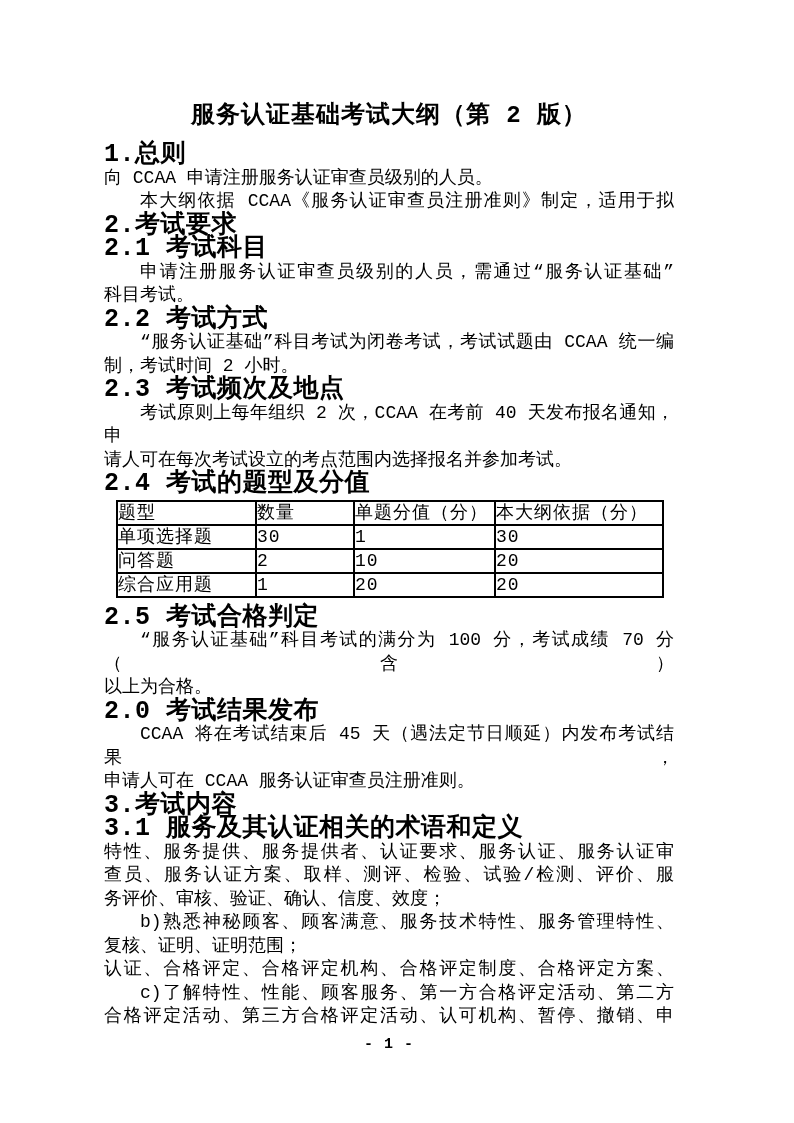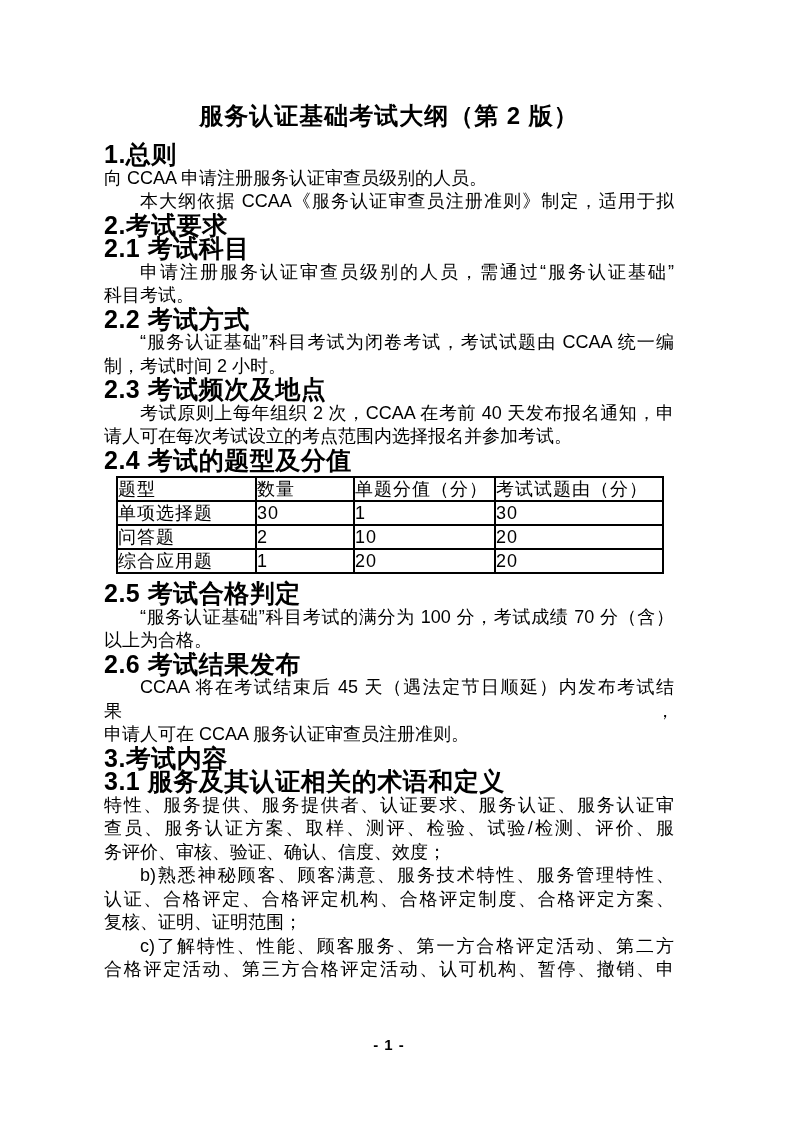--- a/index.html
+++ b/index.html
@@ -1,21 +1,21 @@
 <!DOCTYPE html>
 <html><head>
 <meta charset="utf-8">
 <style>
   html,body{margin:0;padding:0;background:#e8e8e8;}
   .page{
     position:relative;
     width:794px;height:1123px;
     margin:0 auto;
     background:#ffffff;
-    font-family:Liberation Sans, sans-serif;
+    font-family:Liberation Mono, monospace;
     color:#000;
     overflow:hidden;
   }
   .content{
     position:absolute;
     left:104px;top:100px;
     width:570px;
   }
   .doc-title{
     font-size:24px;
@@ -101,21 +101,21 @@
         <col style="width:139px">
           <col style="width:98px">
           <col style="width:141px">
           <col style="width:168px">
       </colgroup>
       <tbody>
           <tr>
         <td>题型</td>
         <td>数量</td>
         <td>单题分值（分）</td>
-        <td>考试试题由（分）</td>
+        <td>本大纲依据（分）</td>
       </tr>
       <tr>
         <td>单项选择题</td>
         <td>30</td>
         <td>1</td>
         <td>30</td>
       </tr>
       <tr>
         <td>问答题</td>
         <td>2</td>
@@ -128,34 +128,34 @@
         <td>20</td>
         <td>20</td>
       </tr>
     </tbody>
       </table>
 
     <div class="h">2.5 考试合格判定</div>
     <div class="ln just ind">“服务认证基础”科目考试的满分为 100 分，考试成绩 70 分（含）</div>
     <div class="ln">以上为合格。</div>
 
-    <div class="h">2.6 考试结果发布</div>
+    <div class="h">2.0 考试结果发布</div>
     <div class="ln just ind">CCAA 将在考试结束后 45 天（遇法定节日顺延）内发布考试结果，</div>
     <div class="ln">申请人可在 CCAA 服务认证审查员注册准则。</div>
 
     <div class="h">3.考试内容</div>
     <div class="h">3.1 服务及其认证相关的术语和定义</div>
 
     <div class="ln just">特性、服务提供、服务提供者、认证要求、服务认证、服务认证审</div>
     <div class="ln just">查员、服务认证方案、取样、测评、检验、试验/检测、评价、服</div>
     <div class="ln">务评价、审核、验证、确认、信度、效度；</div>
 
     <div class="ln just ind">b)熟悉神秘顾客、顾客满意、服务技术特性、服务管理特性、</div>
+    <div class="ln">复核、证明、证明范围；</div>
     <div class="ln just">认证、合格评定、合格评定机构、合格评定制度、合格评定方案、</div>
-    <div class="ln">复核、证明、证明范围；</div>
 
     <div class="ln just ind">c)了解特性、性能、顾客服务、第一方合格评定活动、第二方</div>
     <div class="ln just">合格评定活动、第三方合格评定活动、认可机构、暂停、撤销、申</div>
 
   </div>
 
   <div class="footer">- 1 -</div>
 </div>
 
 </body></html>

